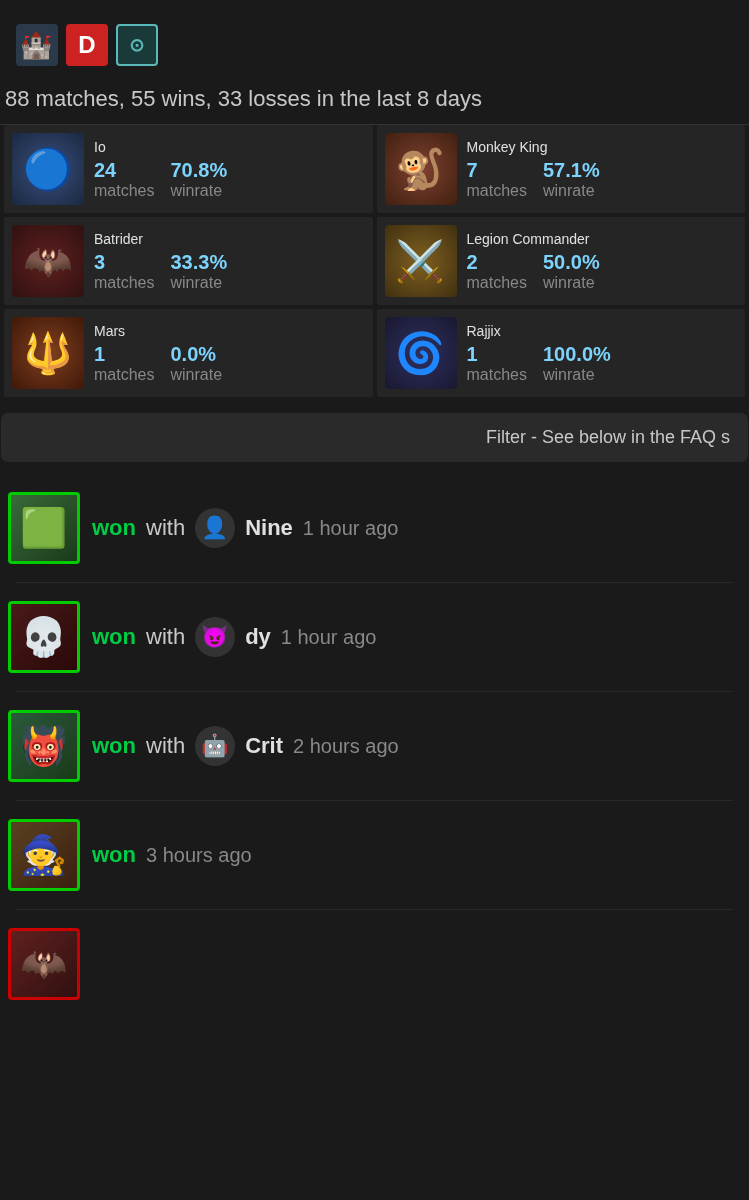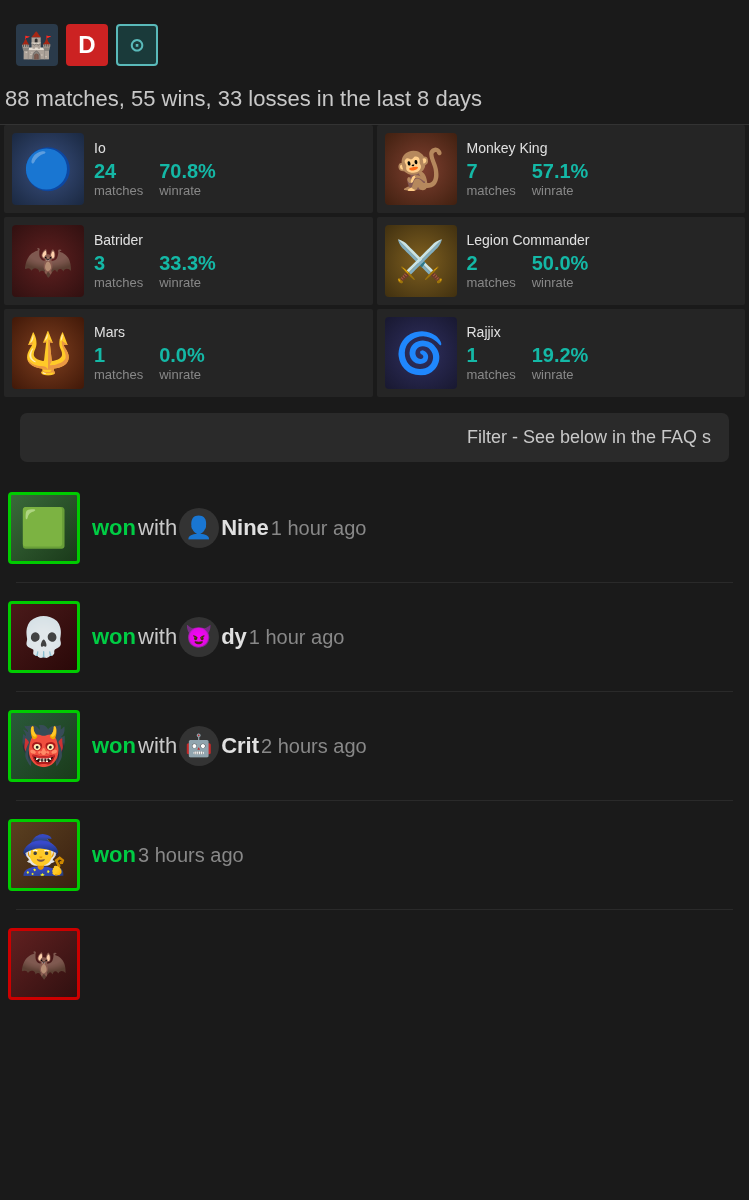--- a/index.html
+++ b/index.html
@@ -114,32 +114,32 @@
     }
 
     .hero-stat {
       display: flex;
       flex-direction: column;
       align-items: flex-start;
     }
 
     .hero-stat .value {
       font-size: 20px;
-      color: #14b8a6;
+      color: #7dd3fc;
       font-weight: bold;
     }
 
     .hero-stat .label {
-      font-size: 13px;
+      font-size: 16px;
       color: #888;
     }
 
     .filter-bar {
       background: #2a2a2a;
-      margin: 8px 20px;
+      margin: 8px 1px;
       padding: 14px 18px;
       font-size: 18px;
       color: #c8c8c8;
       border-radius: 7px;
       text-align: right;
     }
 
     .match-list {
       margin-top: 20px;
       padding: 0 8px;
@@ -167,21 +167,21 @@
       border: 3px solid #00cc00;
     }
 
     .match-hero-icon.loss {
       border-color: #cc0000;
     }
 
     .match-info {
       display: flex;
       align-items: center;
-      gap: 2px;
+      gap: 10px;
       font-size: 22px;
       flex-wrap: wrap;
     }
 
     .match-result-won {
       color: #00cc44;
       font-weight: bold;
     }
 
     .match-result-lost {
@@ -332,21 +332,21 @@
   <div class="hero-card">
     <div class="hero-avatar enigma-bg">🌀</div>
     <div class="hero-info">
       <div class="hero-name">Rajjix</div>
       <div class="hero-stats">
         <div class="hero-stat">
           <span class="value">1</span>
           <span class="label">matches</span>
         </div>
         <div class="hero-stat">
-          <span class="value">19.2%</span>
+          <span class="value">100.0%</span>
           <span class="label">winrate</span>
         </div>
       </div>
     </div>
   </div>
 
 </div>
 
 <div class="filter-bar">Filter - See below in the FAQ s</div>
 

